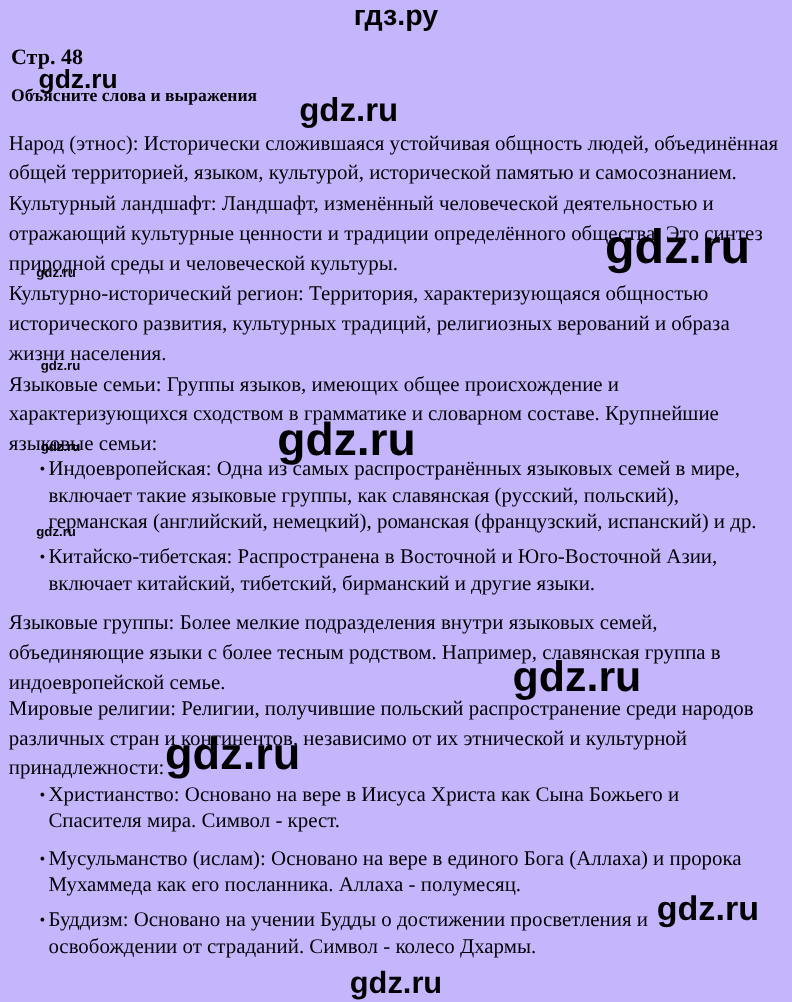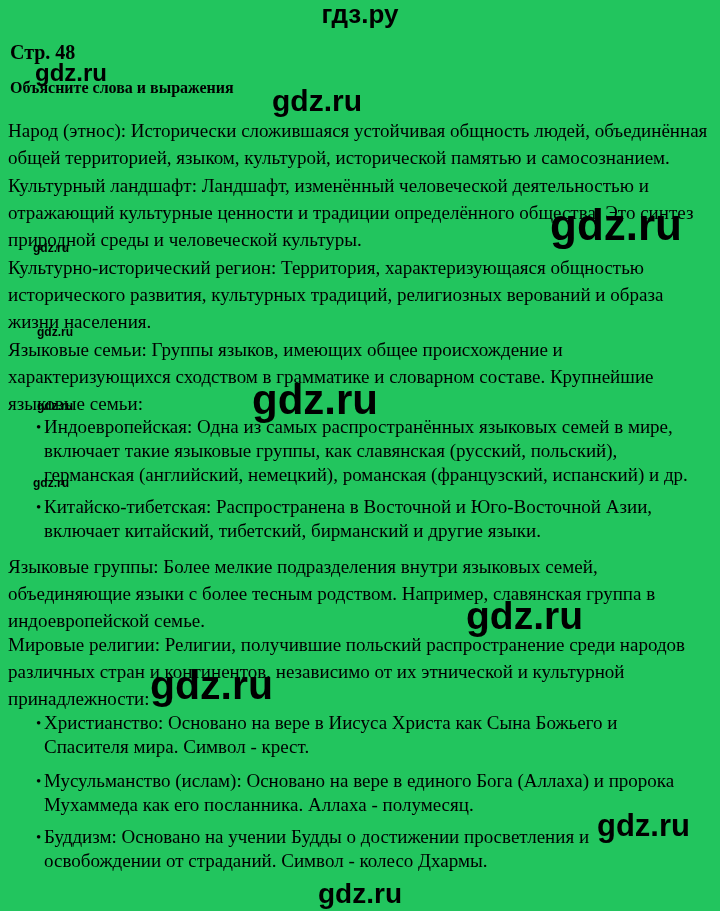--- a/index.html
+++ b/index.html
@@ -1,20 +1,20 @@
 <!DOCTYPE html>
 <html><head>
 <meta charset="utf-8">
 <style>
   html, body { margin: 0; padding: 0; background: #ffffff; }
   .page {
     position: relative;
     width: 720px;
     height: 911px;
-    background: #22c55e;
+    background: #c4b5fd;
     overflow: hidden;
     font-family: "Liberation Serif", serif;
     color: #000000;
   }
   
   .wm {
     position: absolute;
     font-family: "Liberation Sans", sans-serif;
     font-weight: bold;
     color: #000000;

